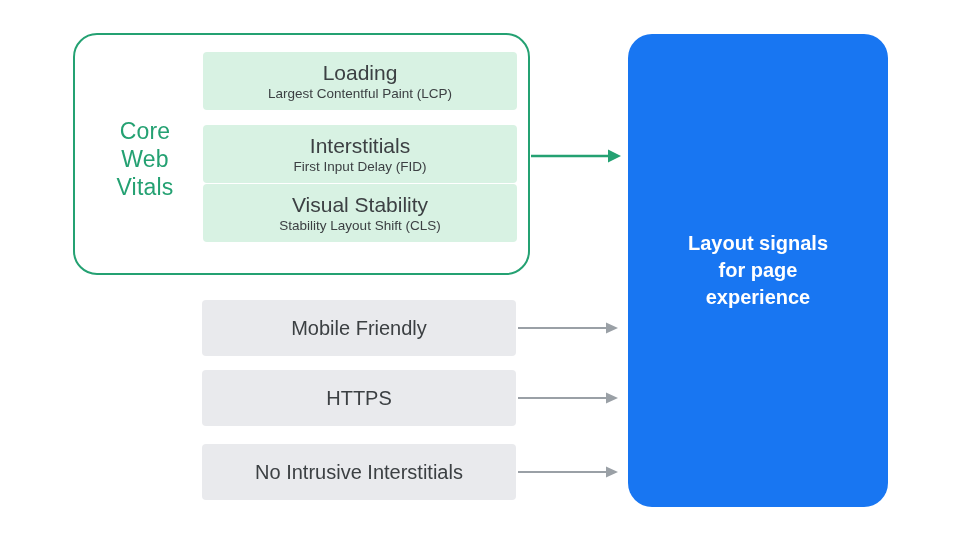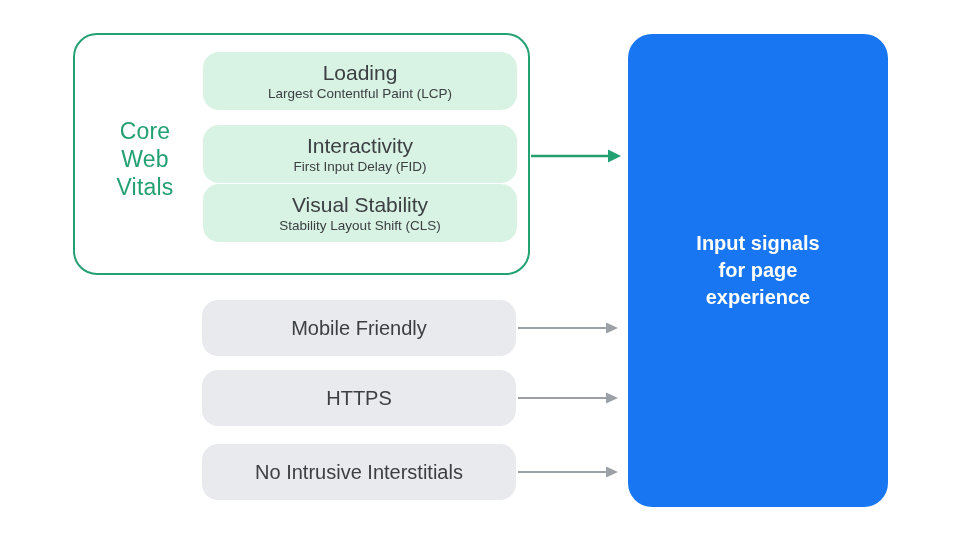--- a/index.html
+++ b/index.html
@@ -31,21 +31,21 @@
   .cwv-label{
     position:absolute;left:15px;top:82px;width:110px;
     text-align:center;
     color:var(--green);
     font-size:23px;font-weight:normal;line-height:28px;
     white-space:pre-line;
     letter-spacing:.2px;
   }
   .pill{
     position:absolute;
-    border-radius:16px;
+    border-radius:4px;
     display:flex;flex-direction:column;align-items:center;justify-content:center;
     text-align:center;
   }
   .pill.green{
     left:128px;width:314px;height:58px;
     background:var(--green-light);
   }
   .pill.green.p0{top:17px;}
   .pill.green.p1{top:90px;}
   .pill.green.p2{top:149px;}
@@ -98,21 +98,21 @@
     <div class="cwv-label">Core
 Web
 Vitals</div>
 
     <div class="pill green p0">
       <div class="pill-title">Loading</div>
       <div class="pill-sub">Largest Contentful Paint (LCP)</div>
     </div>
 
     <div class="pill green p1">
-      <div class="pill-title">Interactivity</div>
+      <div class="pill-title">Interstitials</div>
       <div class="pill-sub">First Input Delay (FID)</div>
     </div>
 
     <div class="pill green p2">
       <div class="pill-title">Visual Stability</div>
       <div class="pill-sub">Stability Layout Shift (CLS)</div>
     </div>
   </div>
 
   <div class="pill gray g1">
@@ -140,18 +140,18 @@
       <line class="arrow-gray-line" x1="518" y1="398" x2="607" y2="398"></line>
       <polygon class="arrow-gray-head" points="606,392.5 606,403.5 618,398"></polygon>
     </g>
     <g>
       <line class="arrow-gray-line" x1="518" y1="472" x2="607" y2="472"></line>
       <polygon class="arrow-gray-head" points="606,466.5 606,477.5 618,472"></polygon>
     </g>
   </svg>
 
   <div class="result-box">
-    <div class="result-label">Input signals
+    <div class="result-label">Layout signals
 for page
 experience</div>
   </div>
 
 </div>
 
 </body></html>

